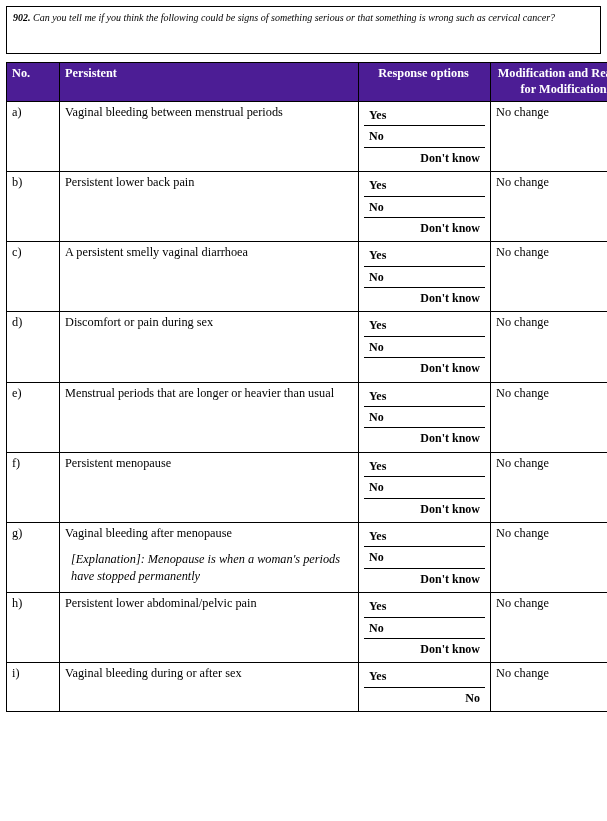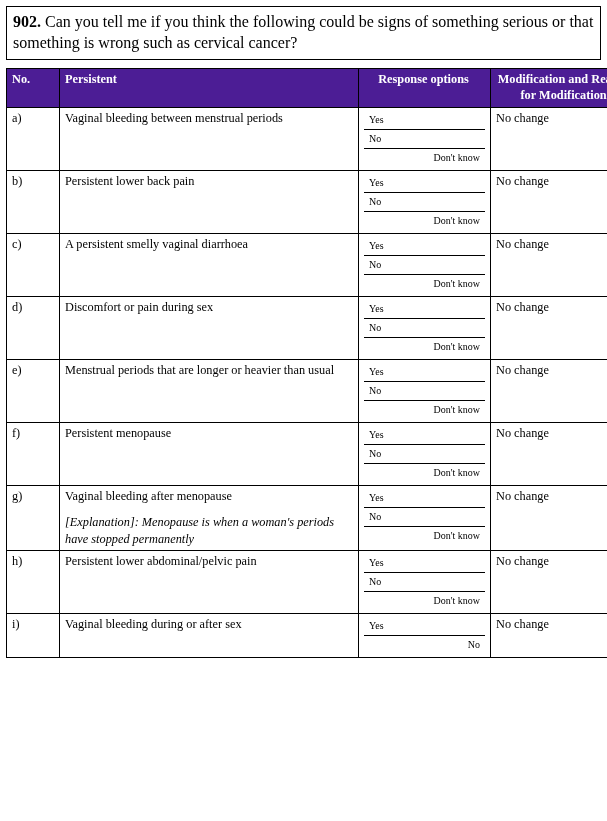--- a/index.html
+++ b/index.html
@@ -19,23 +19,24 @@
     width: 607px;
     height: 821px;
     box-sizing: border-box;
     padding: 0;
   }
   
   .prompt-box {
     margin: 6px 6px 0 6px;
     border: 1px solid #000000;
     padding: 4px 6px 6px 6px;
-    font-size: 16px;
+    font-size: 10px;
     line-height: 1.32;
     min-height: 36px;
+    font-style: italic;
   }
   .prompt-num {
     font-weight: bold;
   }
   
   table.qtable {
     margin: 8px 6px 0 6px;
     border-collapse: collapse;
     width: 595px;
     table-layout: fixed;
@@ -68,29 +69,31 @@
 
   
   td.c-resp {
     padding: 0;
     width: 121px;
   }
   .resp-stack { display: block; }
   .resp-opt {
     padding: 3px 5px 3px 5px;
     border-bottom: 1px solid #000000;
-    font-size: 10px;
+    font-size: 12px;
     line-height: 1.2;
+    font-weight: bold;
   }
   .resp-opt.last { border-bottom: none; text-align: right; }
   .explanation {
     font-style: italic;
     margin-top: 9px;
     display: block;
     line-height: 1.35;
+    margin-left: 6px;
   }
   .qtext { line-height: 1.3; display: block; }
   .modtext { line-height: 1.3; display: block; }
 </style>
 </head>
 <body>
 
 <div class="page">
 
   <div class="prompt-box">

